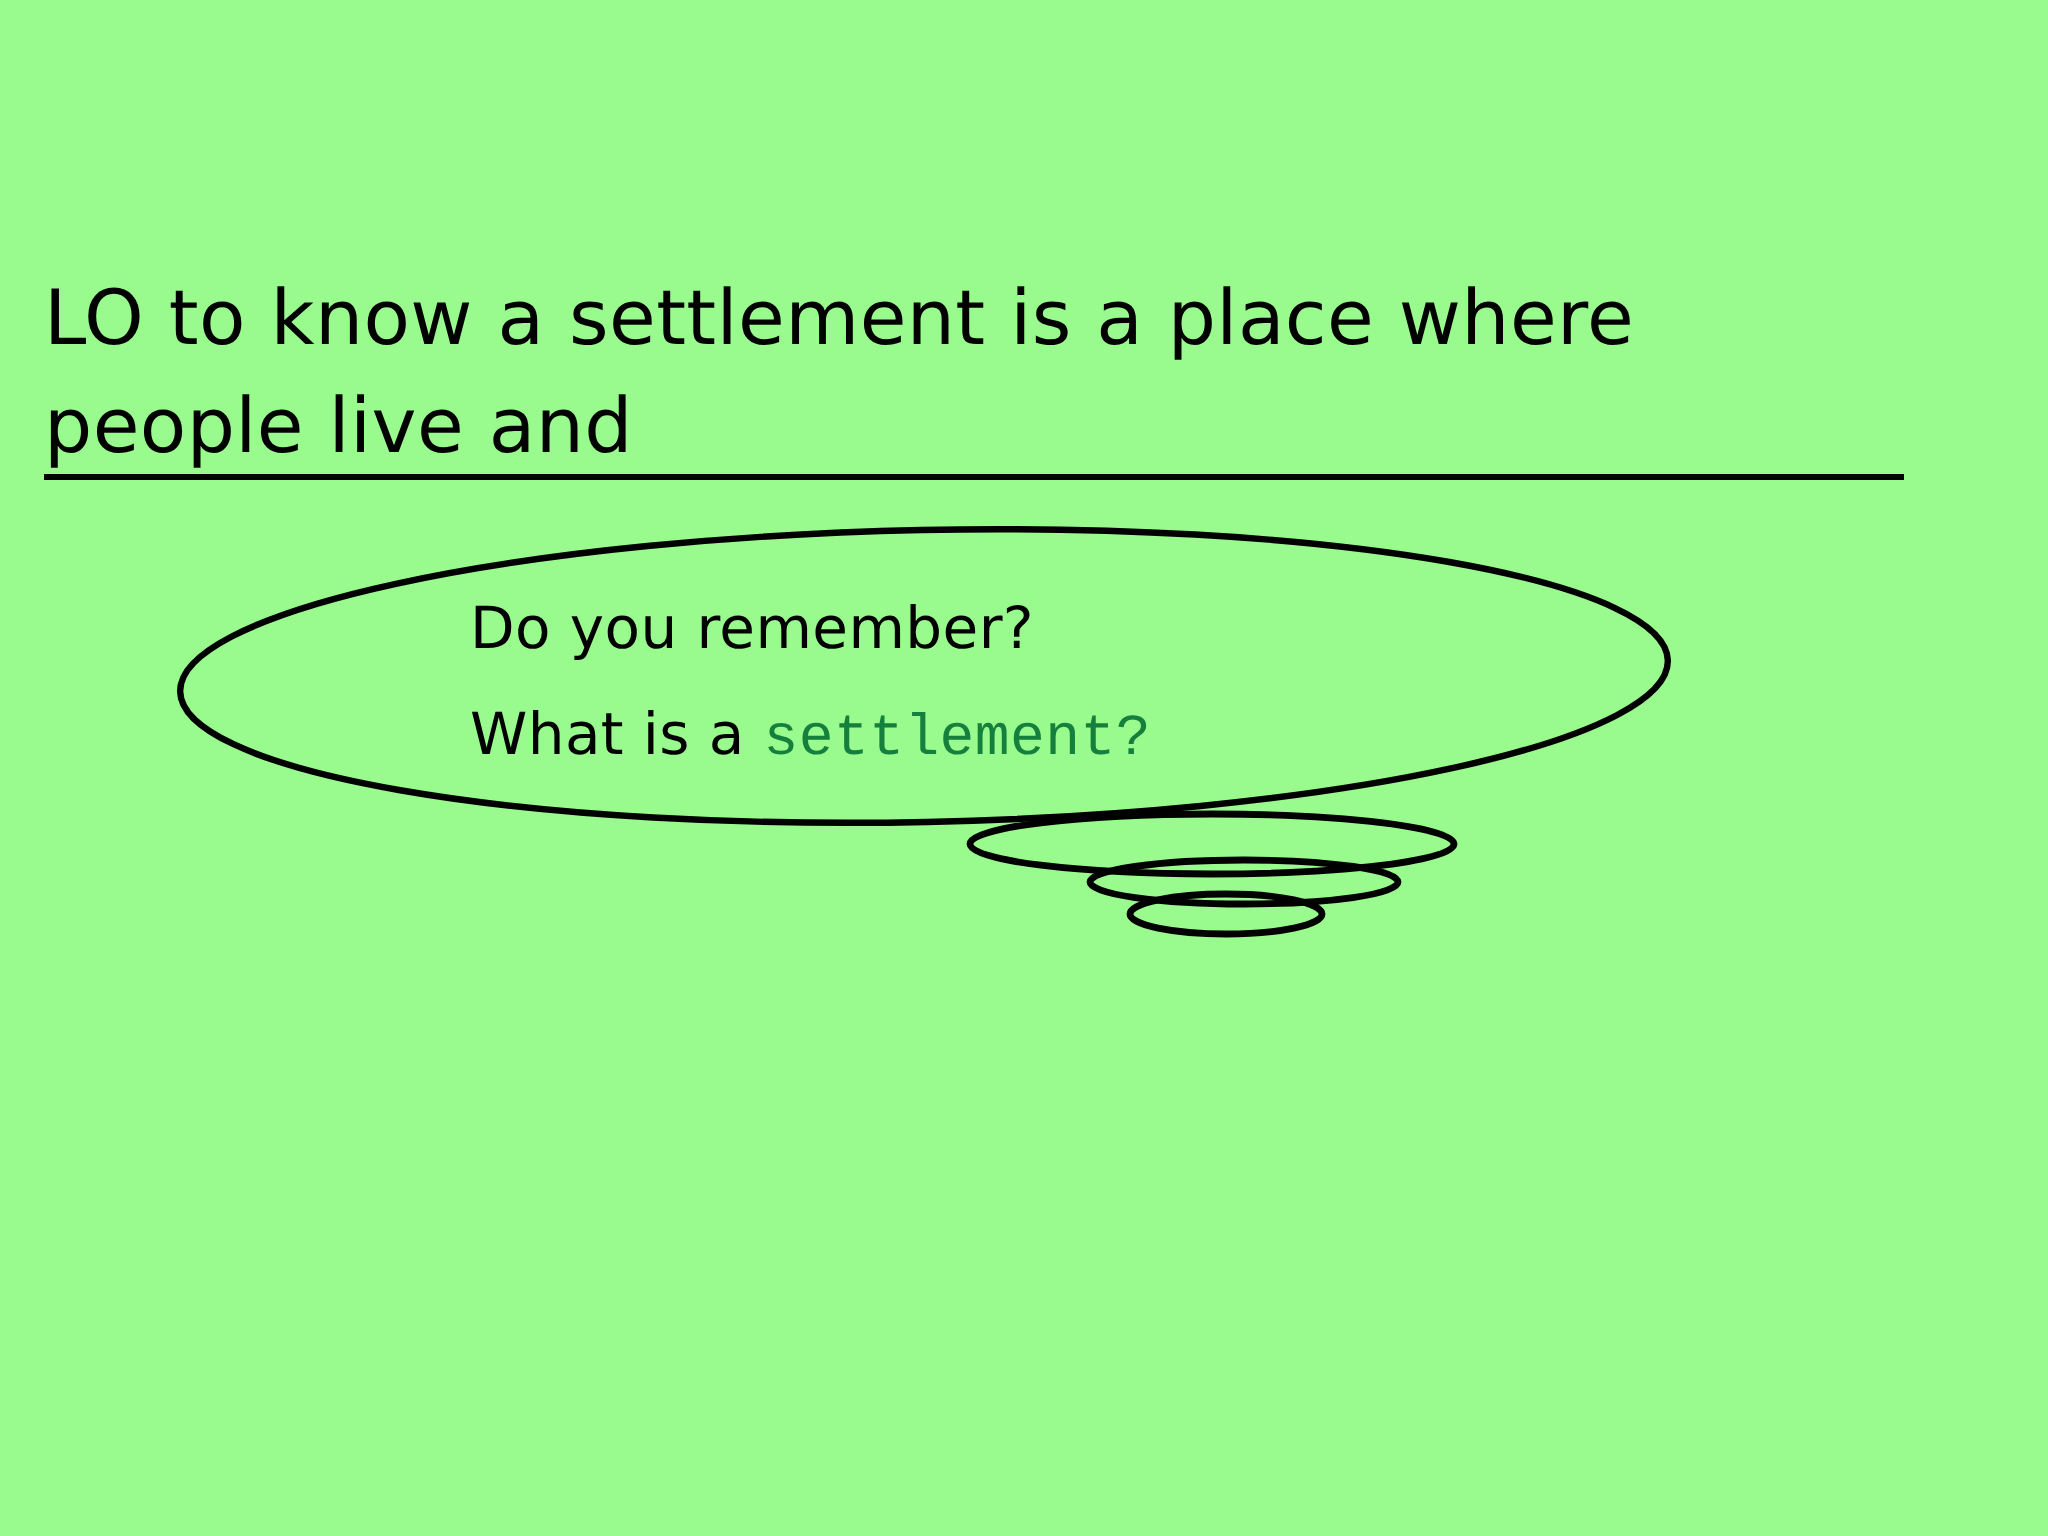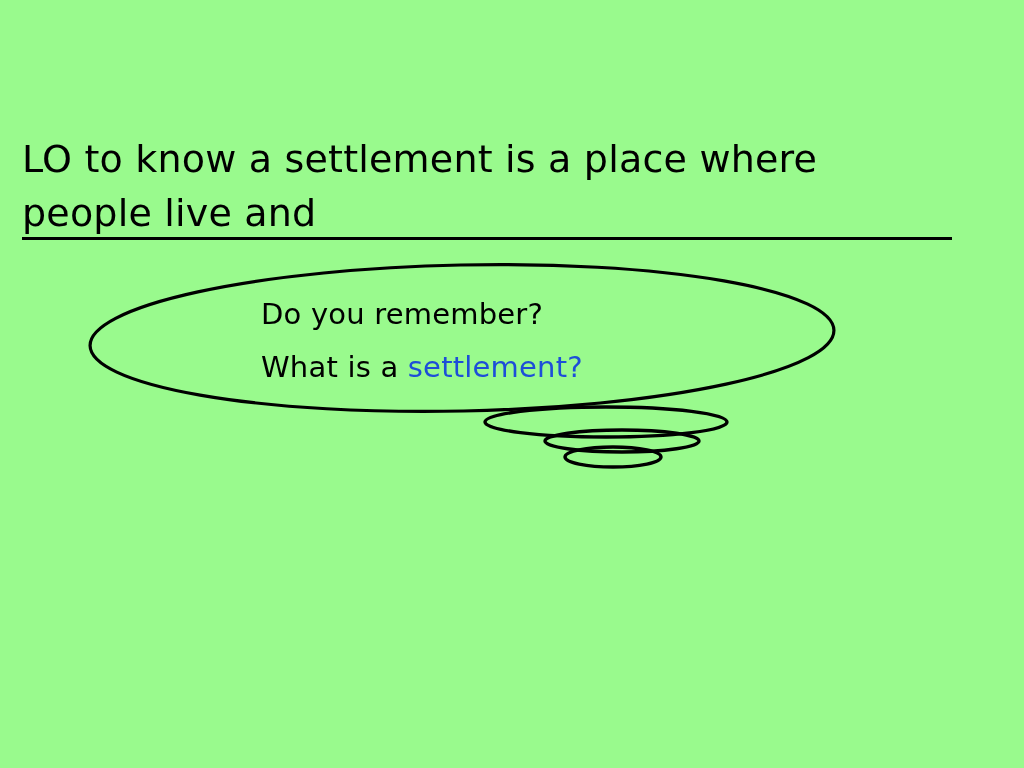--- a/index.html
+++ b/index.html
@@ -65,35 +65,36 @@
     position: absolute;
     left: 0;
     top: 0;
     width: 810px;
     height: 250px;
     overflow: visible;
   }
 
   .bubble-text {
     position: absolute;
-    left: 191px;
+    left: 165px;
     top: 48px;
     width: 560px;
     font-family: "DejaVu Sans", sans-serif;
     font-size: 29px;
     line-height: 53px;
     color: #000000;
     letter-spacing: 0.2px;
   }
   .bubble-line {
     display: block;
     white-space: pre;
   }
   .kw-settlement {
-    color: #1d4ed8;
+    color: #15803d;
+    font-family: Liberation Mono, monospace;
   }
 </style>
 </head>
 <body>
 
 <div id="slide">
 
   <div class="lo-heading">
     <span class="lo-line"><span class="lo-text">LO to know a settlement is a place where people live and</span></span>
   </div>

